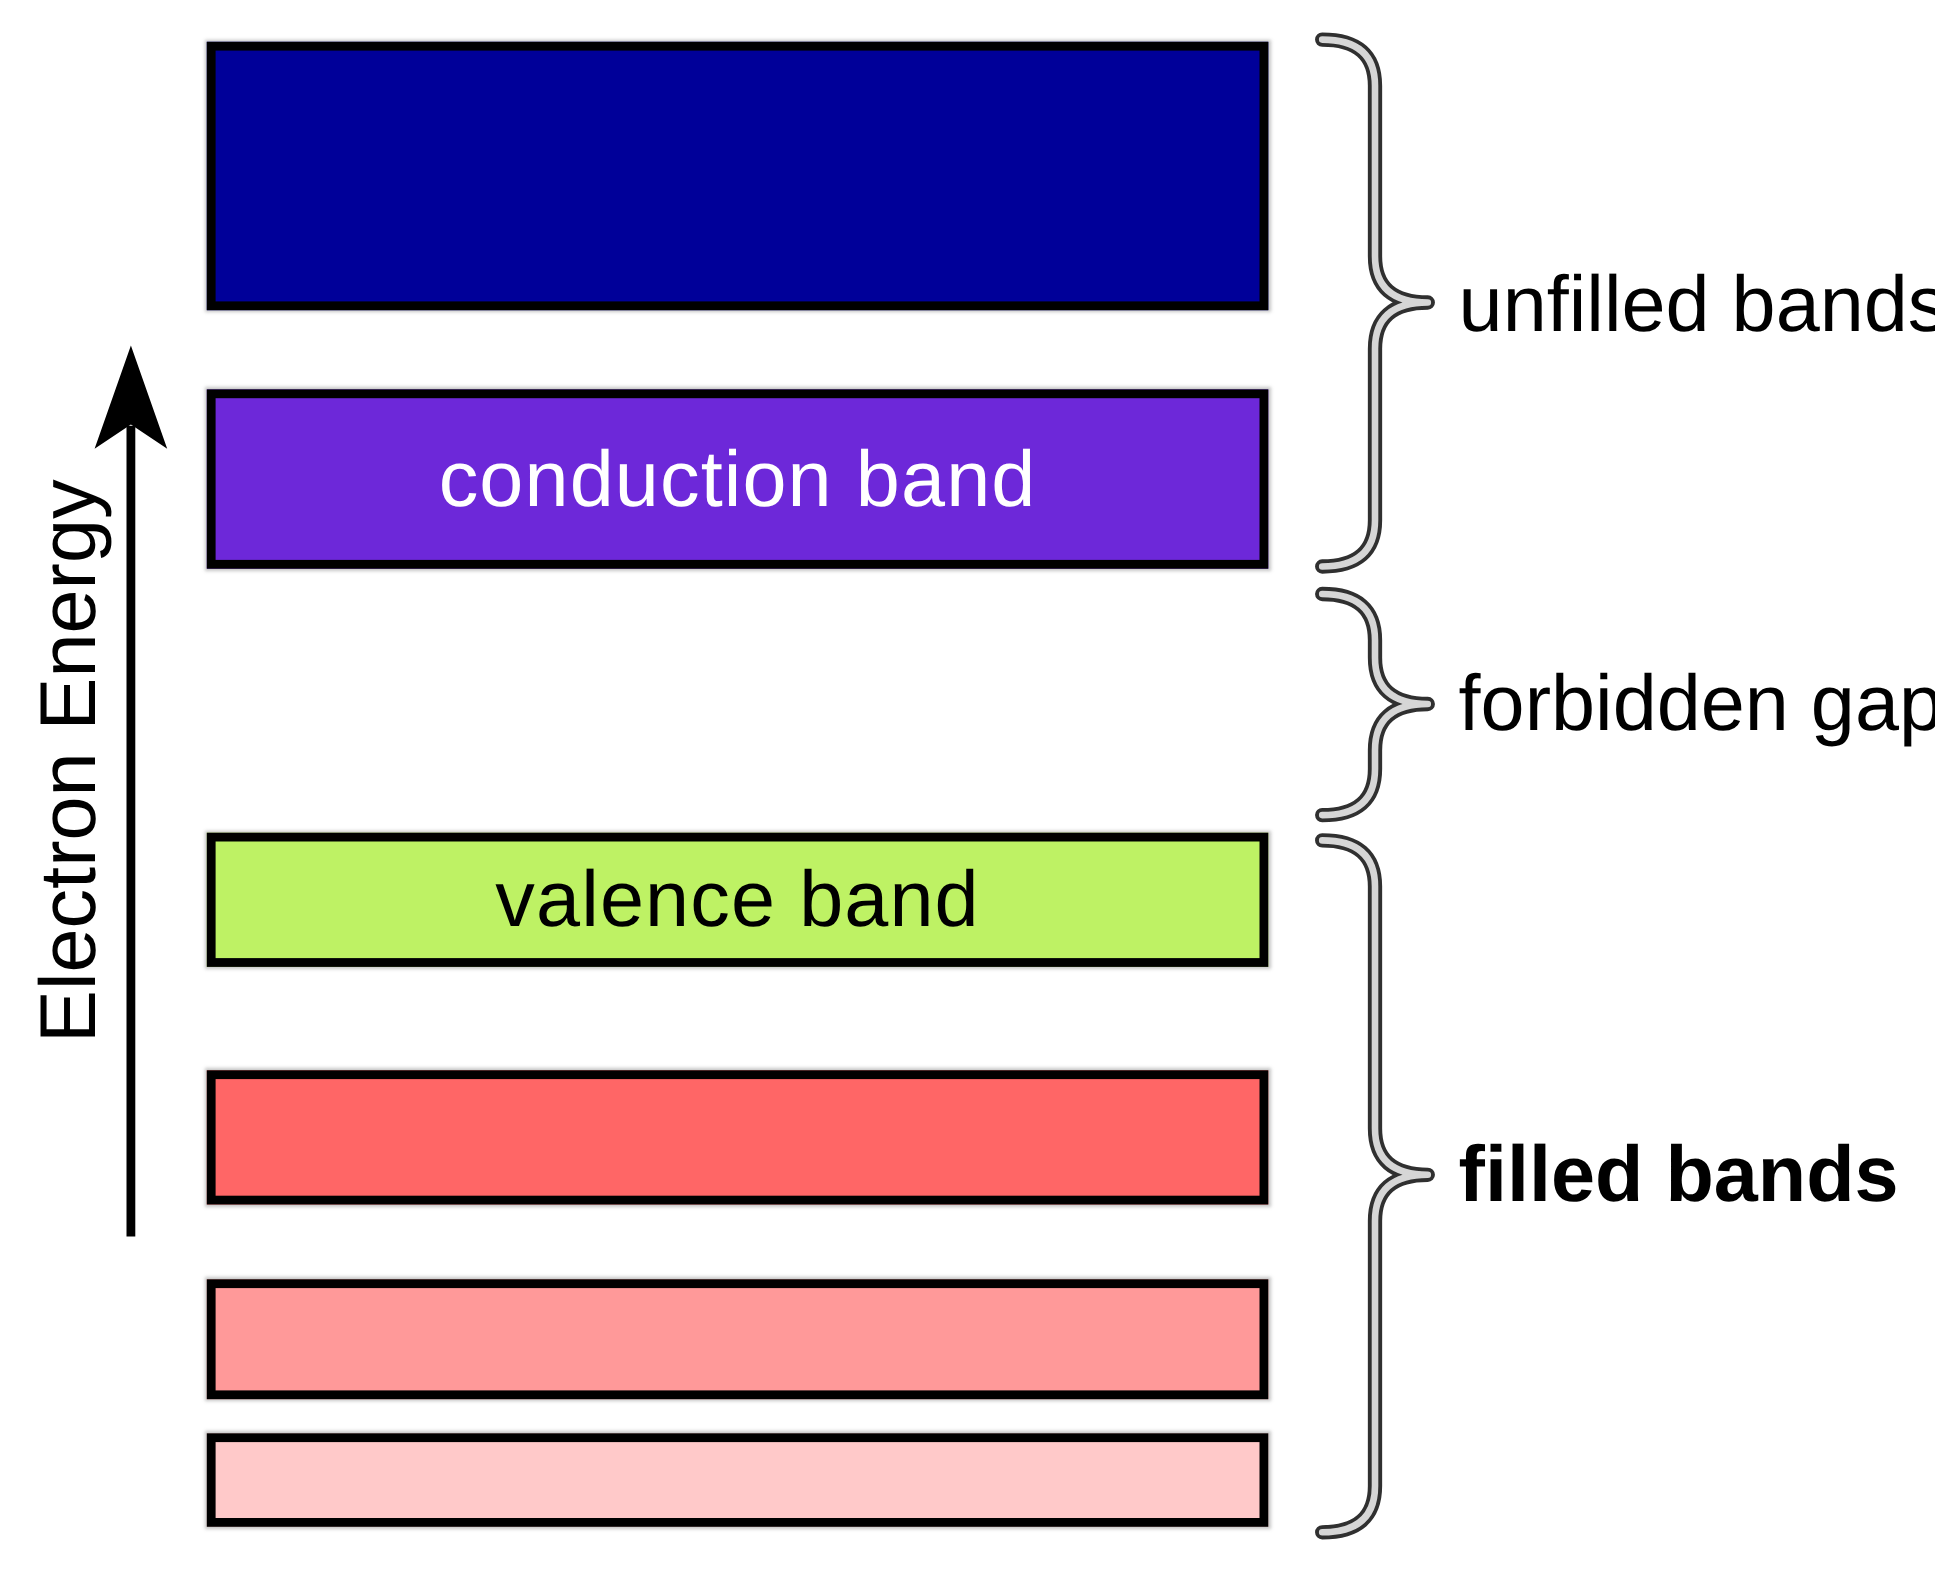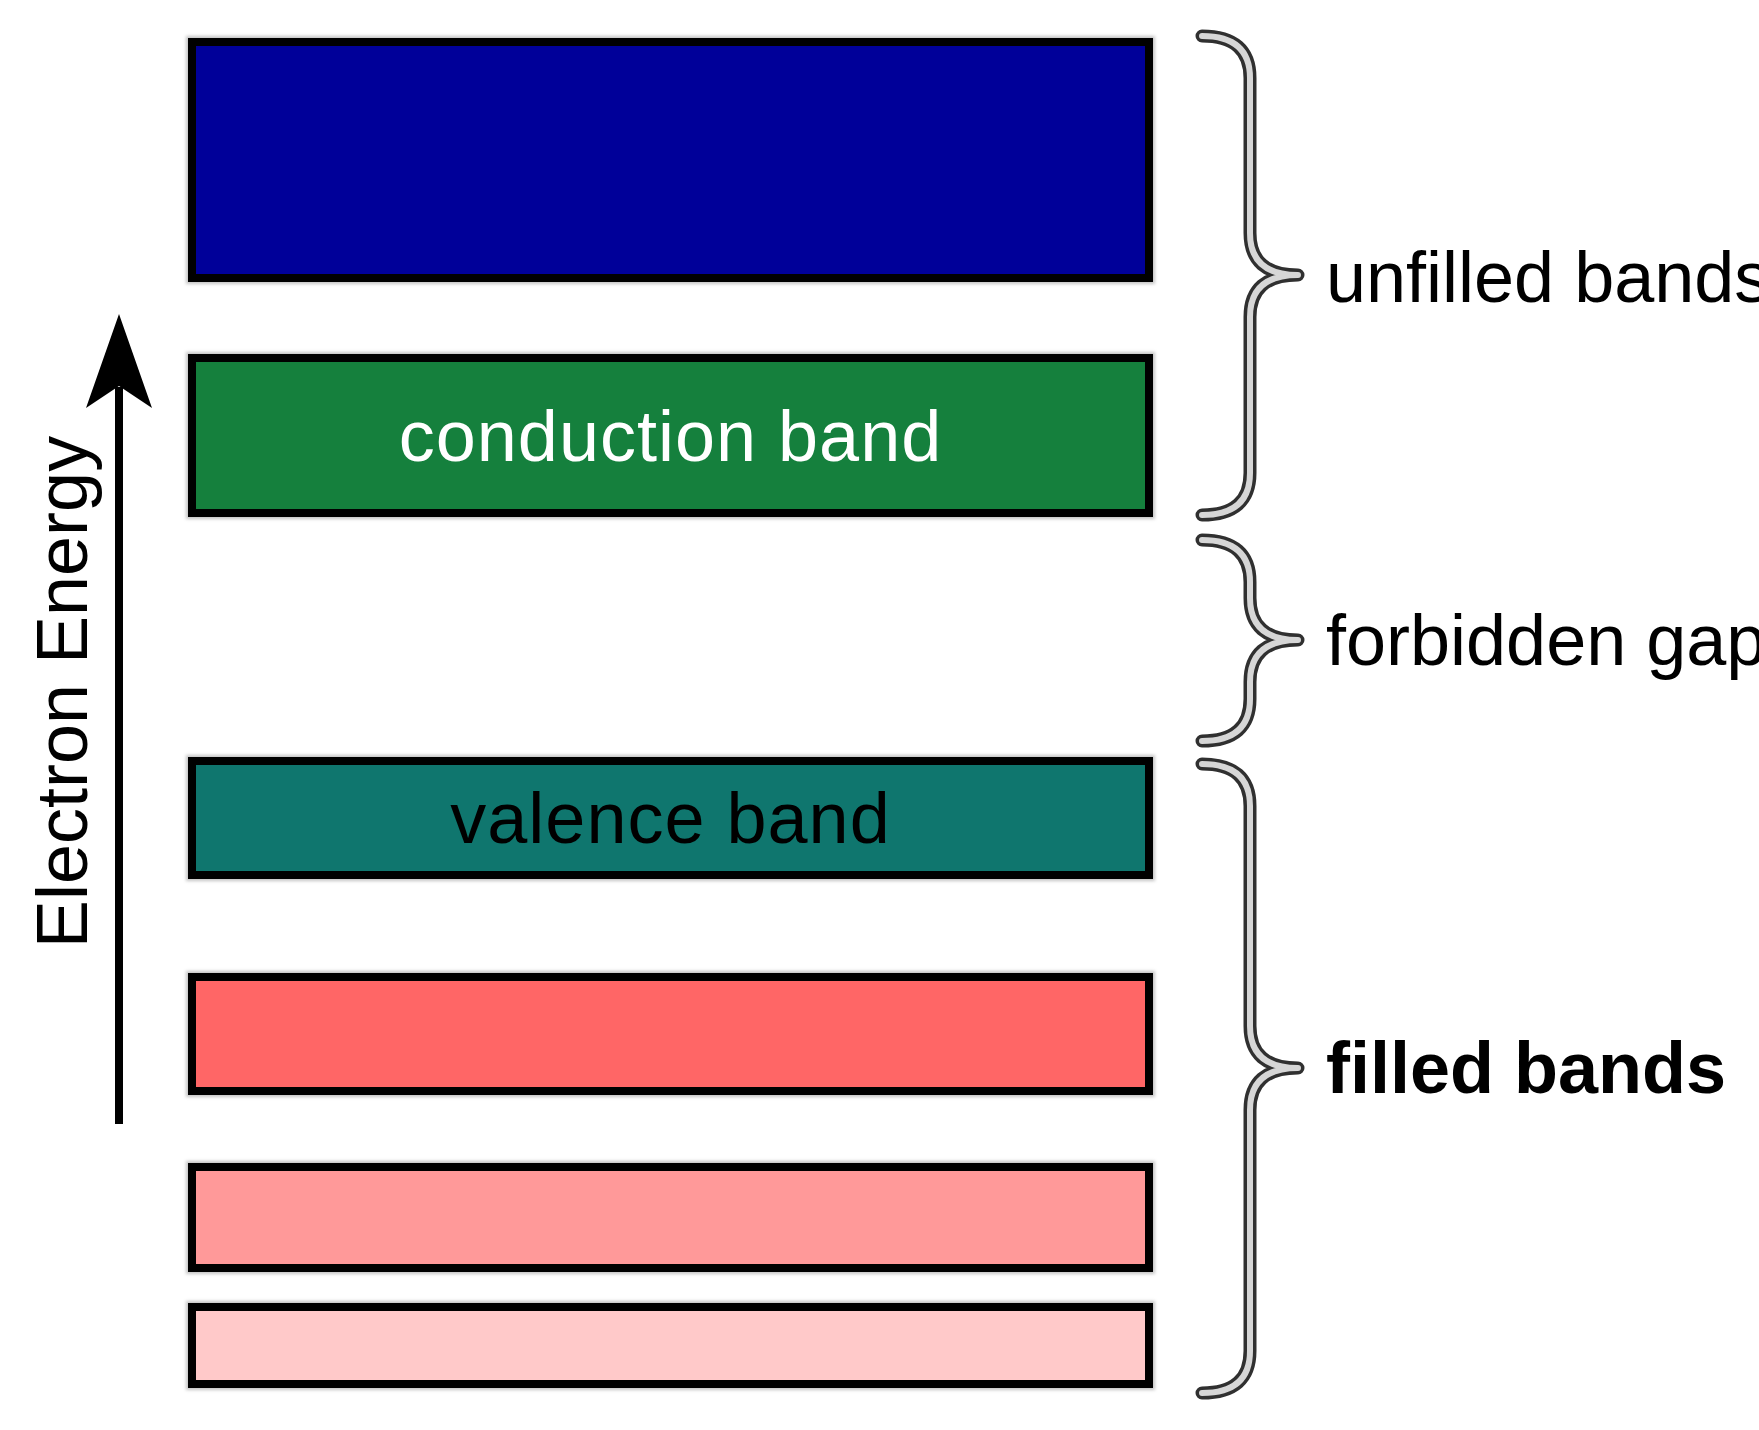--- a/index.html
+++ b/index.html
@@ -87,25 +87,25 @@
   <div class="axis-arrow">
     <svg viewBox="0 0 84 818" xmlns="http://www.w3.org/2000/svg">
       <line x1="41" y1="75" x2="41" y2="812" stroke-width="8" stroke="#000000"></line>
       <polygon points="41,2 8,96 41,74 74,96" fill="#000000"></polygon>
     </svg>
   </div>
   <div class="axis-label">Electron Energy</div>
 
   <div class="band band-1" style="background-color: rgb(0, 0, 153);"></div>
 
-  <div class="band band-2" style="background-color: #15803d;">
+  <div class="band band-2" style="background-color: #6d28d9;">
     <span class="band-label" style="color: rgb(255, 255, 255);">conduction band</span>
   </div>
 
-  <div class="band band-3" style="background-color: #0f766e;">
+  <div class="band band-3" style="background-color: #bef264;">
     <span class="band-label" style="color: rgb(0, 0, 0);">valence band</span>
   </div>
 
   <div class="band band-4" style="background-color: rgb(255, 102, 102);"></div>
   <div class="band band-5" style="background-color: rgb(255, 153, 153);"></div>
   <div class="band band-6" style="background-color: rgb(255, 201, 201);"></div>
 
   <div class="brace brace-1">
     <svg viewBox="0 0 104 491" xmlns="http://www.w3.org/2000/svg">
       <path d="M 4 6 Q 52 6 52 48 L 52 203 Q 52 245 100 245 Q 52 245 52 287 L 52 443 Q 52 485 4 485" fill="none" stroke-width="13" stroke-linecap="round" stroke-linejoin="round" stroke="#303030"></path>

